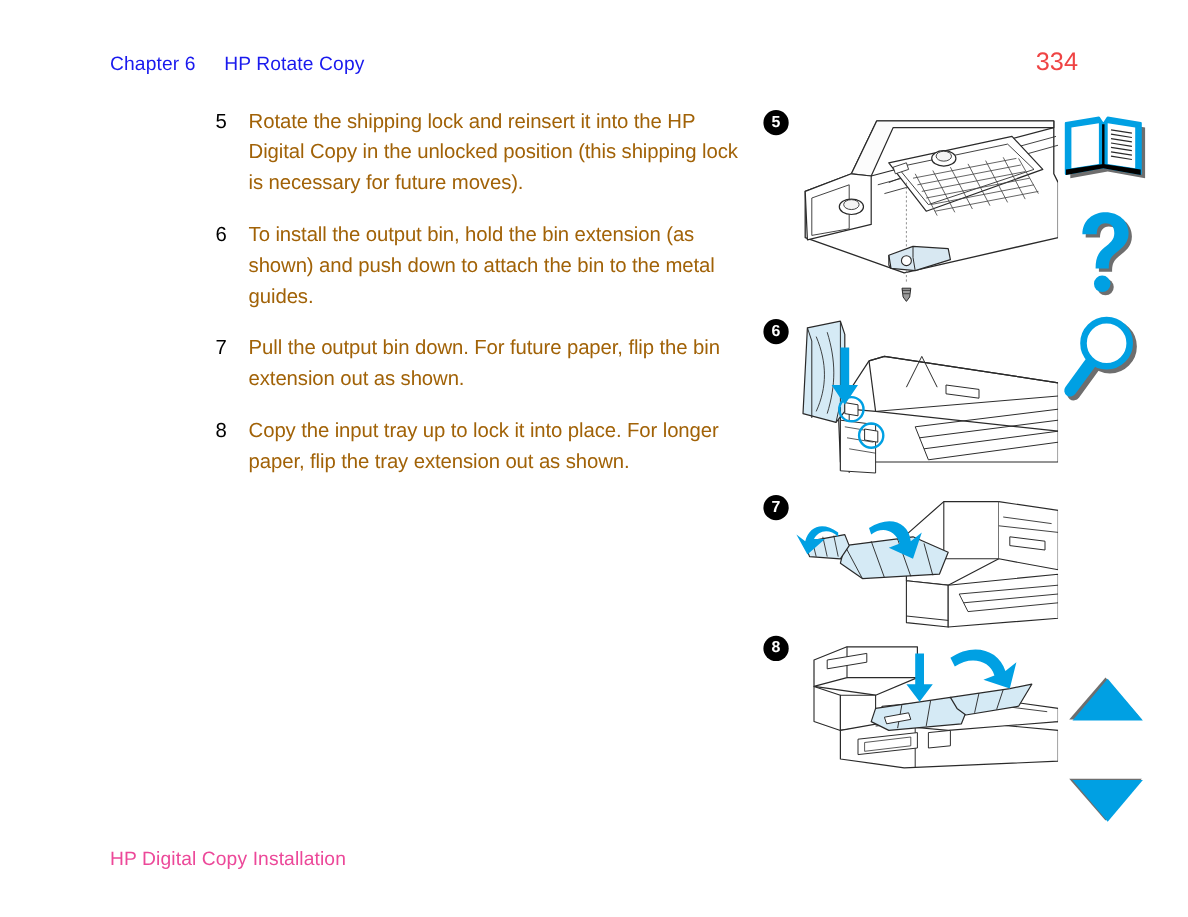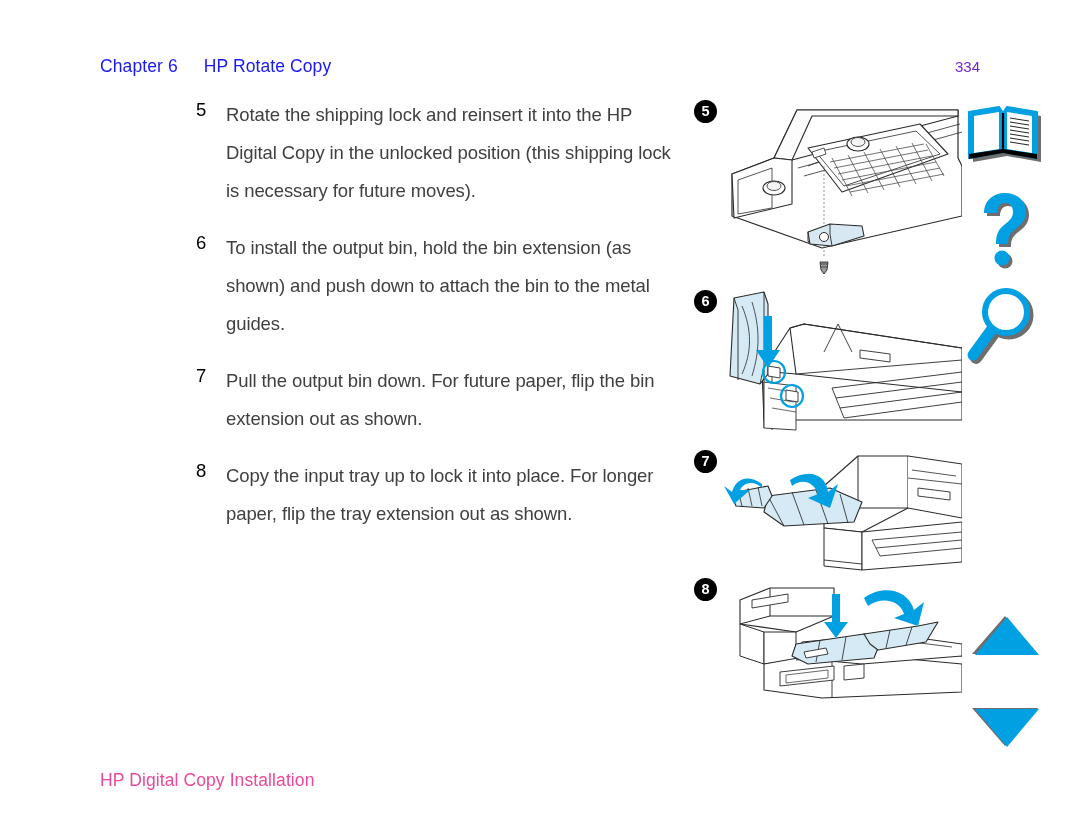--- a/index.html
+++ b/index.html
@@ -12,38 +12,38 @@
     height: 834px;
     position: relative;
     font-family: "Liberation Sans", sans-serif;
     overflow: hidden;
   }
 
   
   #page-header {
     position: absolute;
     left: 100px;
-    top: 56px;
+    top: 43px;
     width: 880px;
     height: 26px;
     display: flex;
     align-items: baseline;
   }
   .hdr-text {
     color: #1a1aee;
     font-size: 17.5px;
     font-weight: 400;
     white-space: nowrap;
     letter-spacing: 0.1px;
   }
   #hdr-chapter { margin-right: 26px; }
   #hdr-pageno {
     margin-left: auto;
-    color: #6d28d9;
-    font-size: 15px;
+    color: #ef4444;
+    font-size: 23px;
   }
 
   
   #page-footer {
     position: absolute;
     left: 100px;
     top: 770px;
     color: #ec4899;
     font-size: 17.5px;
     letter-spacing: 0.1px;
@@ -63,22 +63,22 @@
   }
   .step-num {
     width: 30px;
     flex: 0 0 30px;
     font-size: 18.5px;
     color: #000;
     line-height: 28px;
   }
   .step-text {
     font-size: 18.5px;
-    color: #404040;
-    line-height: 38px;
+    color: #a16207;
+    line-height: 28px;
     letter-spacing: -0.1px;
   }
 
   
   #illustrations {
     position: absolute;
     left: 690px;
     top: 96px;
     width: 250px;
     height: 620px;

